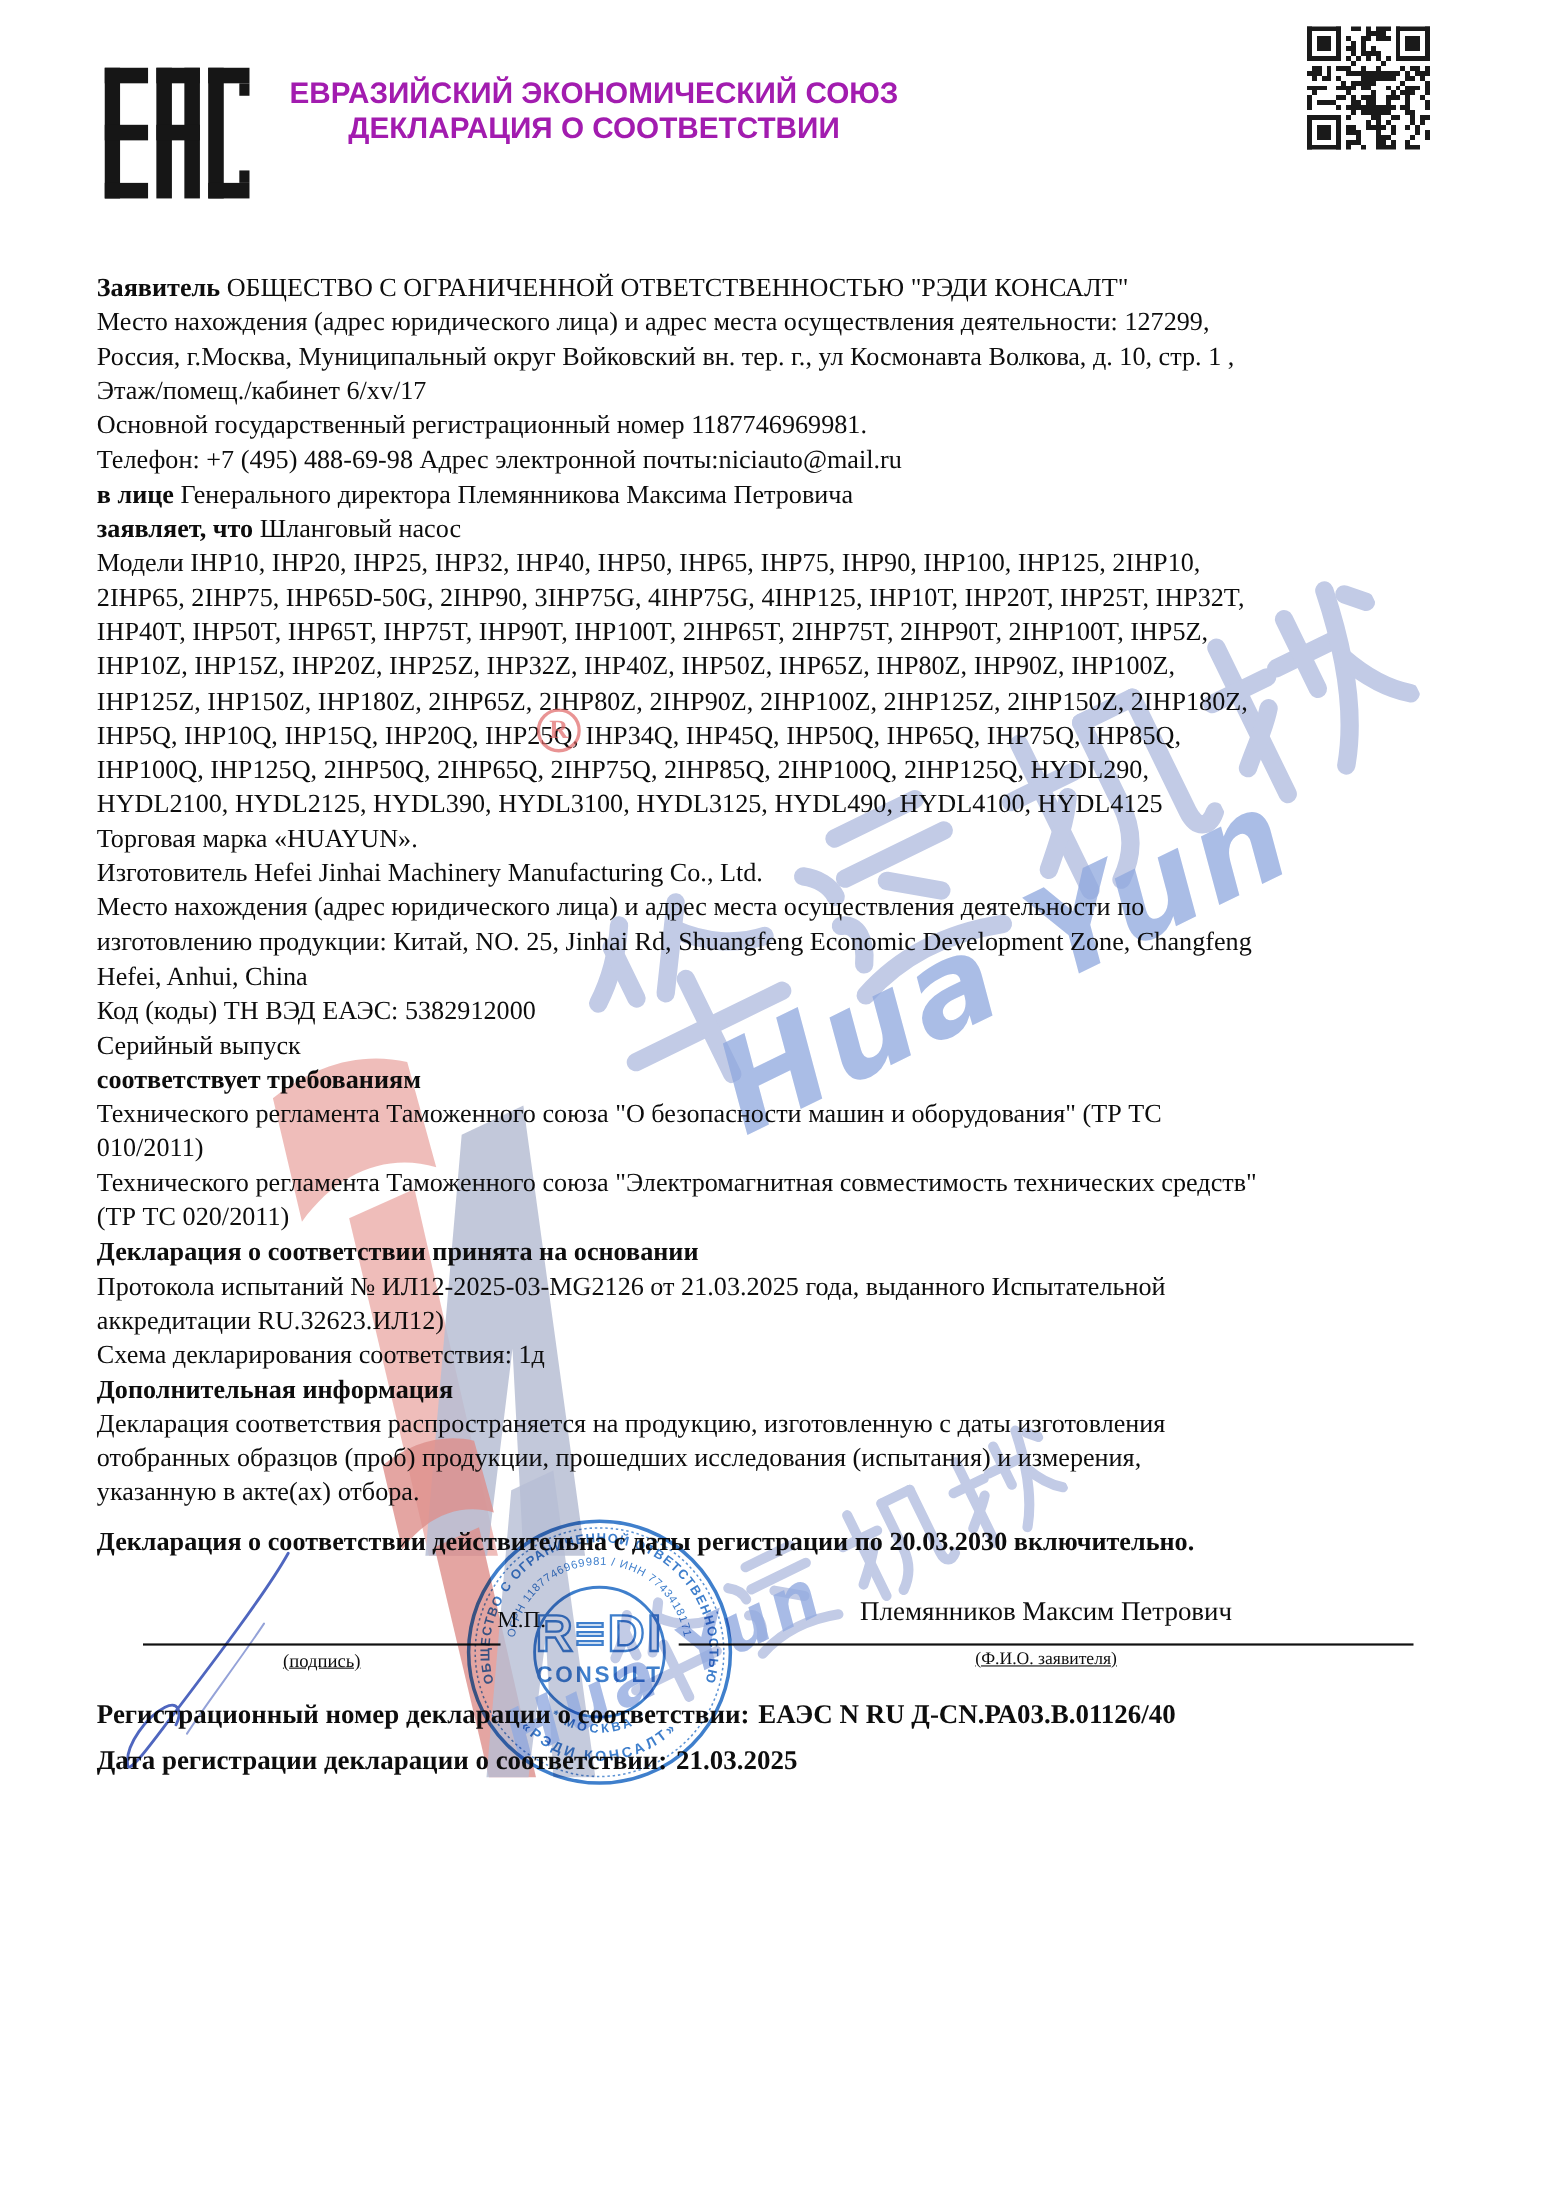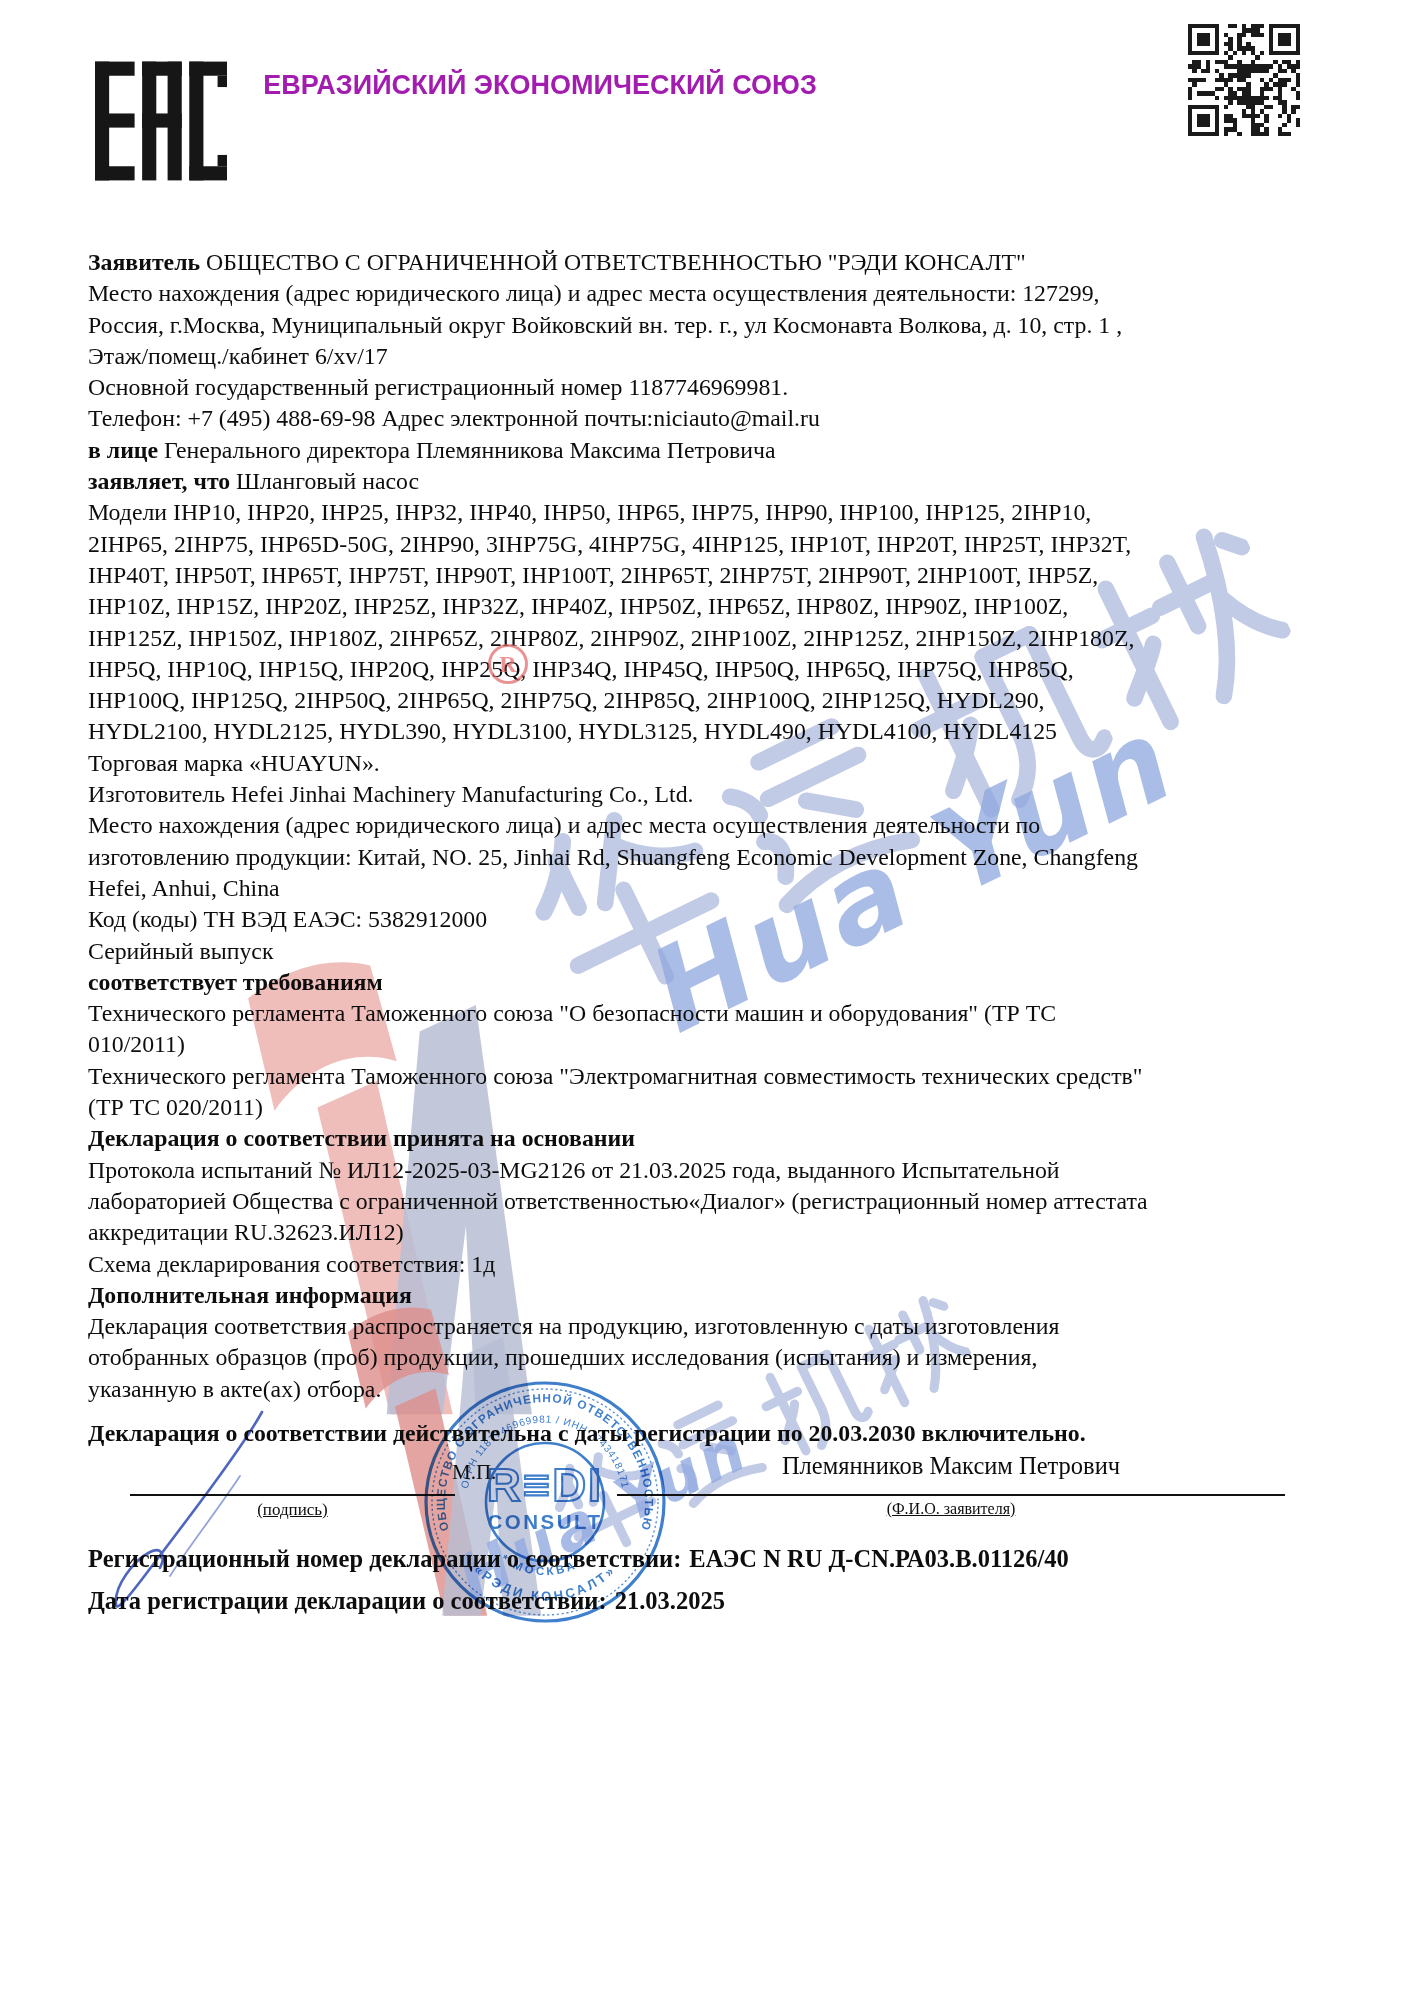--- a/index.html
+++ b/index.html
@@ -150,20 +150,21 @@
       <rect x="100" y="0" width="15" height="126"></rect>
         <rect x="100" y="0" width="40" height="15"></rect>
       <rect x="100" y="111" width="40" height="15"></rect>
       <rect x="130" y="15" width="10" height="12"></rect>
         <rect x="130" y="99" width="10" height="12"></rect>
     </svg>
   </div>
 
   <div class="titles">
     <div>ЕВРАЗИЙСКИЙ ЭКОНОМИЧЕСКИЙ СОЮЗ</div>
+    <div>ДЕКЛАРАЦИЯ О СООТВЕТСТВИИ</div>
   </div>
 
   <div class="qr" aria-hidden="true">
     <svg id="qr-svg" width="112" height="112" viewBox="0 0 25 25" shape-rendering="crispEdges">
         <rect x="9" y="0" width="1" height="1" fill="#1a1a1a"></rect>
         <rect x="10" y="0" width="1" height="1" fill="#1a1a1a"></rect>
         <rect x="12" y="0" width="1" height="1" fill="#1a1a1a"></rect>
         <rect x="14" y="0" width="1" height="1" fill="#1a1a1a"></rect>
         <rect x="15" y="0" width="1" height="1" fill="#1a1a1a"></rect>
         <rect x="16" y="0" width="1" height="1" fill="#1a1a1a"></rect>
@@ -539,21 +540,20 @@
     <div class="ln"><span class="b"></span><span class="t">010/2011)</span></div>
 
     <div class="ln"><span class="b"></span><span class="t">Технического регламента Таможенного союза "Электромагнитная совместимость технических средств"</span></div>
 
     <div class="ln"><span class="b"></span><span class="t">(ТР ТС 020/2011)</span></div>
 
     <div class="ln"><span class="b">Декларация о соответствии принята на основании</span><span class="t"></span></div>
 
     <div class="ln"><span class="b"></span><span class="t">Протокола испытаний № ИЛ12-2025-03-MG2126 от 21.03.2025 года, выданного Испытательной</span></div>
 
-    <div class="ln"><span class="b"></span><span class="t">лабораторией Общества с ограниченной ответственностью«Диалог» (регистрационный номер аттестата</span></div>
 
     <div class="ln"><span class="b"></span><span class="t">аккредитации RU.32623.ИЛ12)</span></div>
 
     <div class="ln"><span class="b"></span><span class="t">Схема декларирования соответствия: 1д</span></div>
 
     <div class="ln"><span class="b">Дополнительная информация</span><span class="t"></span></div>
 
     <div class="ln"><span class="b"></span><span class="t">Декларация соответствия распространяется на продукцию, изготовленную с даты изготовления</span></div>
 
     <div class="ln"><span class="b"></span><span class="t">отобранных образцов (проб) продукции, прошедших исследования (испытания) и измерения,</span></div>

